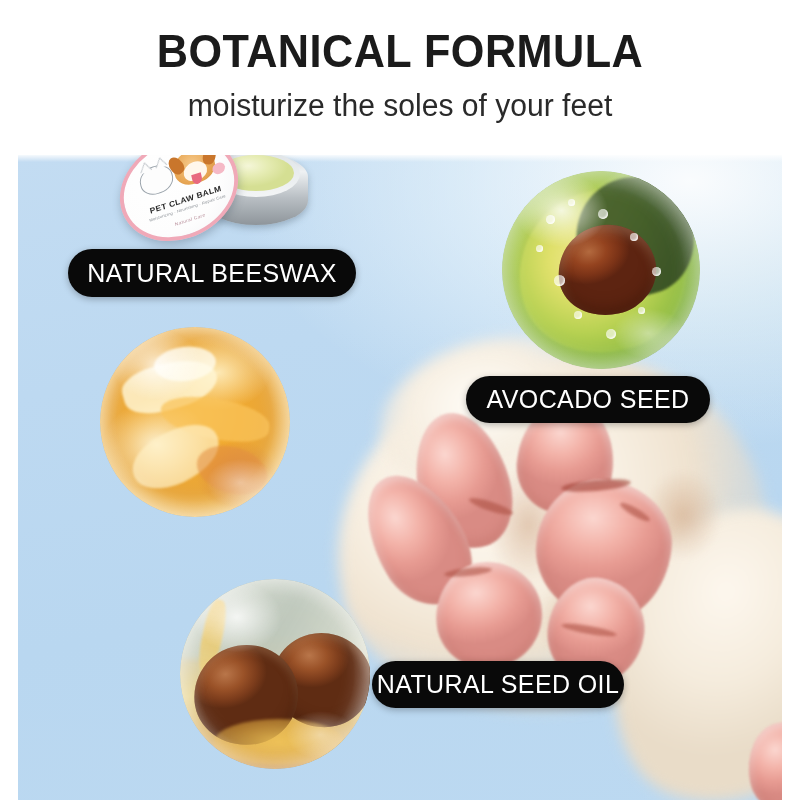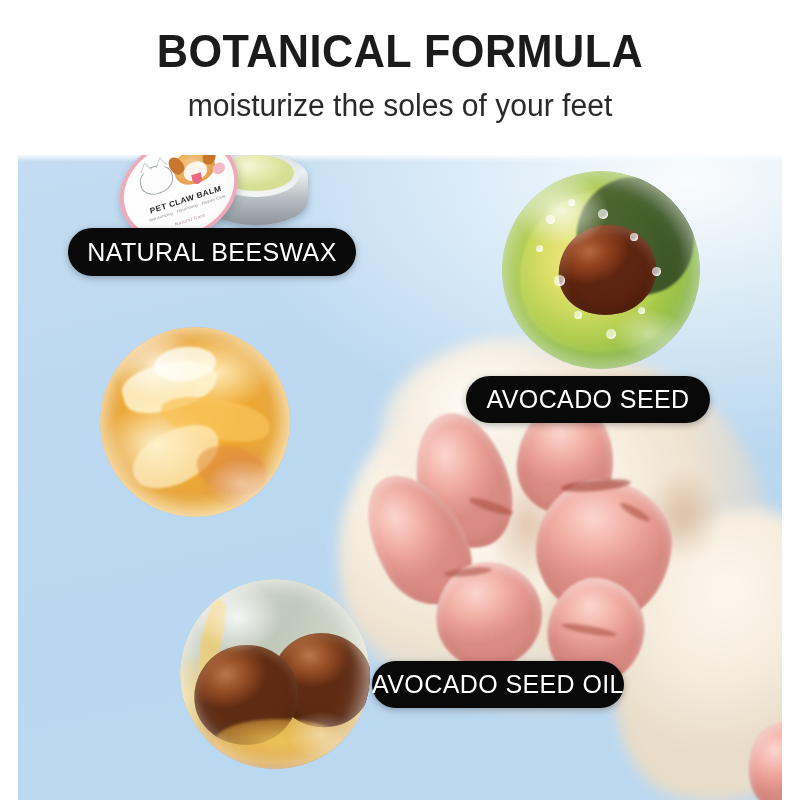--- a/index.html
+++ b/index.html
@@ -270,21 +270,21 @@
 
   
   .badge {
     position:absolute; z-index:35;
     background:#090909; color:#ffffff;
     border-radius:26px;
     display:flex; align-items:center; justify-content:center;
     font-size:25px; letter-spacing:.4px; white-space:nowrap;
     box-shadow:0 2px 7px rgba(0,0,0,.28);
   }
-  #badge-beeswax { left:68px; top:228px; width:288px; height:48px; }
+  #badge-beeswax { left:68px; top:249px; width:288px; height:48px; }
   #badge-avocado { left:466px; top:376px; width:244px; height:47px; }
   #badge-jojoba  { left:372px; top:661px; width:252px; height:47px; }
 </style>
 </head>
 <body>
 
 <div id="header">
   <div id="headline">BOTANICAL FORMULA</div>
   <div id="subtitle">moisturize the soles of your feet</div>
 </div>
@@ -395,14 +395,14 @@
 
 </div>
 
 <div class="badge" id="badge-beeswax">
   <span>NATURAL BEESWAX</span>
 </div>
 <div class="badge" id="badge-avocado">
   <span>AVOCADO SEED</span>
 </div>
 <div class="badge" id="badge-jojoba">
-  <span>AVOCADO SEED OIL</span>
+  <span>NATURAL SEED OIL</span>
 </div>
 
 </body></html>

